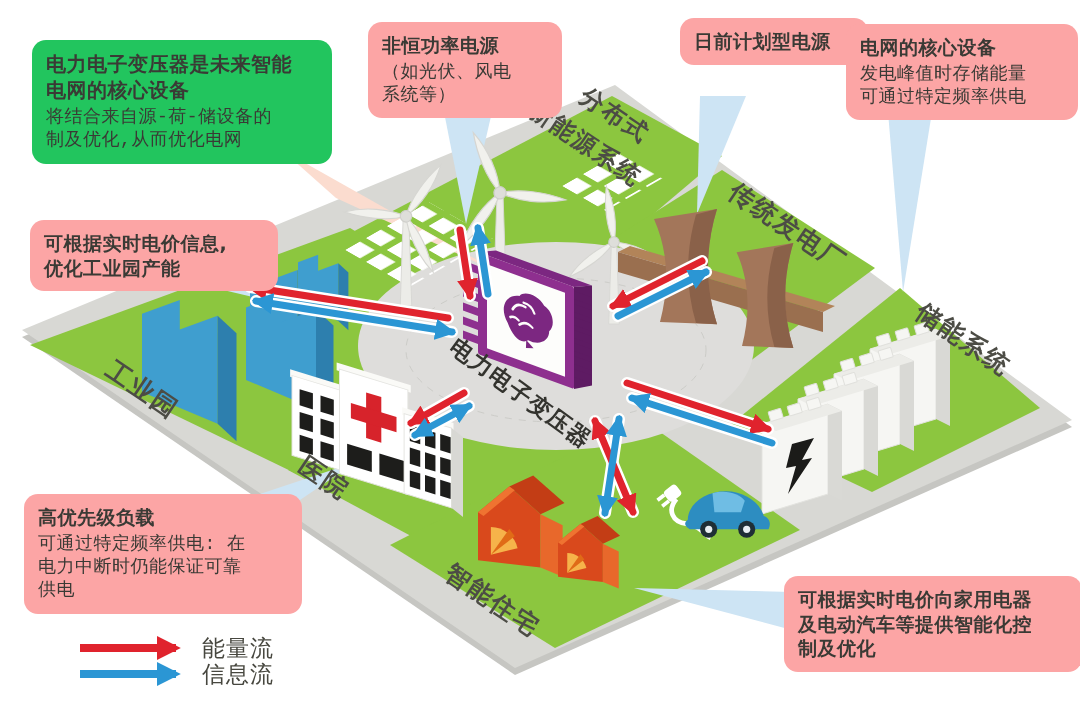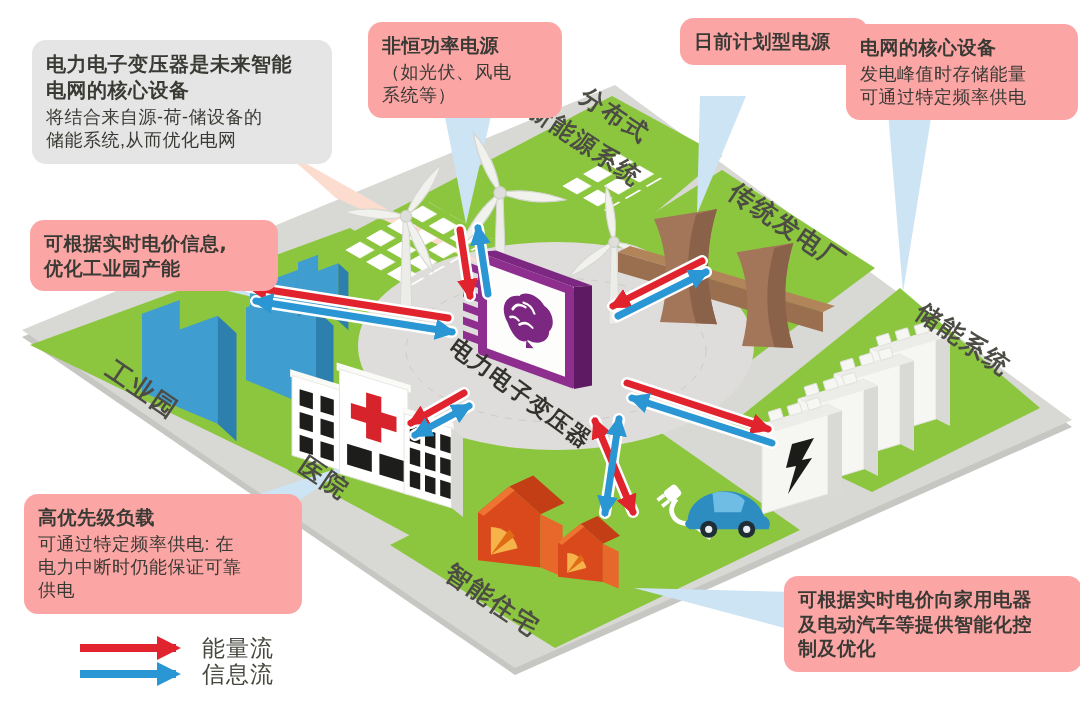--- a/index.html
+++ b/index.html
@@ -1,24 +1,24 @@
 <!DOCTYPE html>
 <html><head>
 <meta charset="utf-8">
 <style>
   html,body{margin:0;padding:0;background:#ffffff;}
   .stage{position:relative;width:1080px;height:704px;background:#ffffff;overflow:hidden;
          font-family:"DejaVu Sans","Liberation Sans",sans-serif;}
   svg.scene{position:absolute;left:0;top:0;}
   .callout{position:absolute;border-radius:14px;padding:11px 14px;color:#3a3a35;line-height:1.3;box-sizing:border-box;}
   .callout.blue{background:#fca5a5;}
-  .callout.peach{background:#e5e5e5;}
+  .callout.peach{background:#22c55e;}
   .co-title{font-weight:bold;font-size:19px;white-space:pre-line;letter-spacing:0.5px;}
   .co-title.big{font-size:20px;}
-  .co-body{font-family:Liberation Sans, sans-serif;font-size:18px;white-space:pre-line;margin-top:3px;letter-spacing:0.5px;}
+  .co-body{font-family:Liberation Mono, monospace;font-size:18px;white-space:pre-line;margin-top:3px;letter-spacing:0.5px;}
   .zlabel{font-weight:bold;fill:#4c4c45;letter-spacing:2px;}
   .devlabel{font-weight:bold;fill:#33332e;letter-spacing:1px;}
   .legtext{fill:#47473f;font-size:23px;letter-spacing:1px;}
 </style>
 </head>
 <body>
 
 <div class="stage">
 
 <svg class="scene" width="1080" height="704" viewBox="0 0 1080 704" xmlns="http://www.w3.org/2000/svg" xmlns:xlink="http://www.w3.org/1999/xlink">
@@ -269,21 +269,21 @@
     <path d="M80,674 L176,674" stroke="#2b96d4" stroke-width="8" marker-end="url(#mB)"></path>
     <text class="legtext" x="202" y="656">能量流</text>
     <text class="legtext" x="202" y="682">信息流</text>
   </g>
 </svg>
 
 <div class="callout peach" style="left:32px;top:40px;width:300px;">
   <div class="co-title big">电力电子变压器是未来智能
 电网的核心设备</div>
   <div class="co-body">将结合来自源-荷-储设备的
-储能系统,从而优化电网</div>
+制及优化,从而优化电网</div>
 </div>
 
 <div class="callout blue" style="left:368px;top:22px;width:194px;">
   <div class="co-title">非恒功率电源</div>
   <div class="co-body">（如光伏、风电
 系统等）</div>
 </div>
 
 <div class="callout blue" style="left:680px;top:18px;width:188px;">
   <div class="co-title">日前计划型电源</div>

